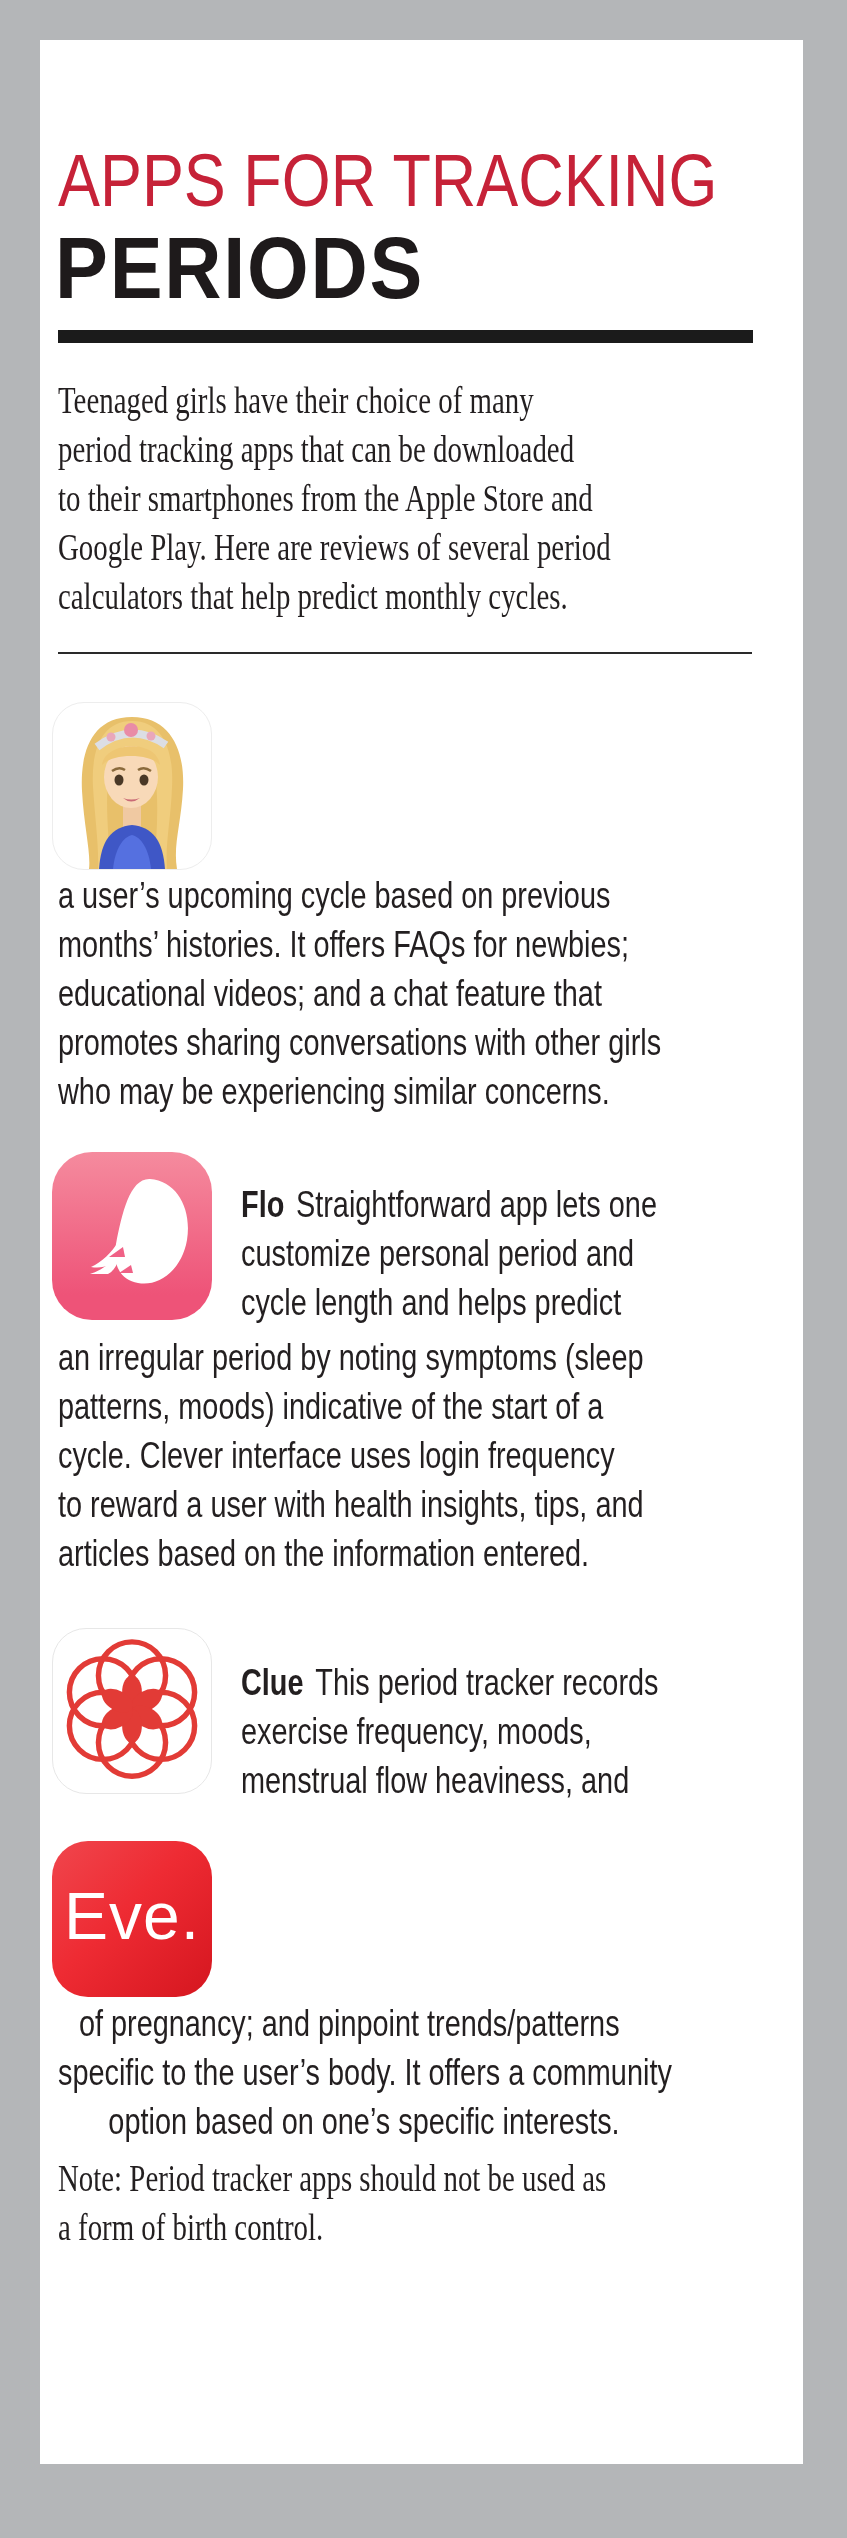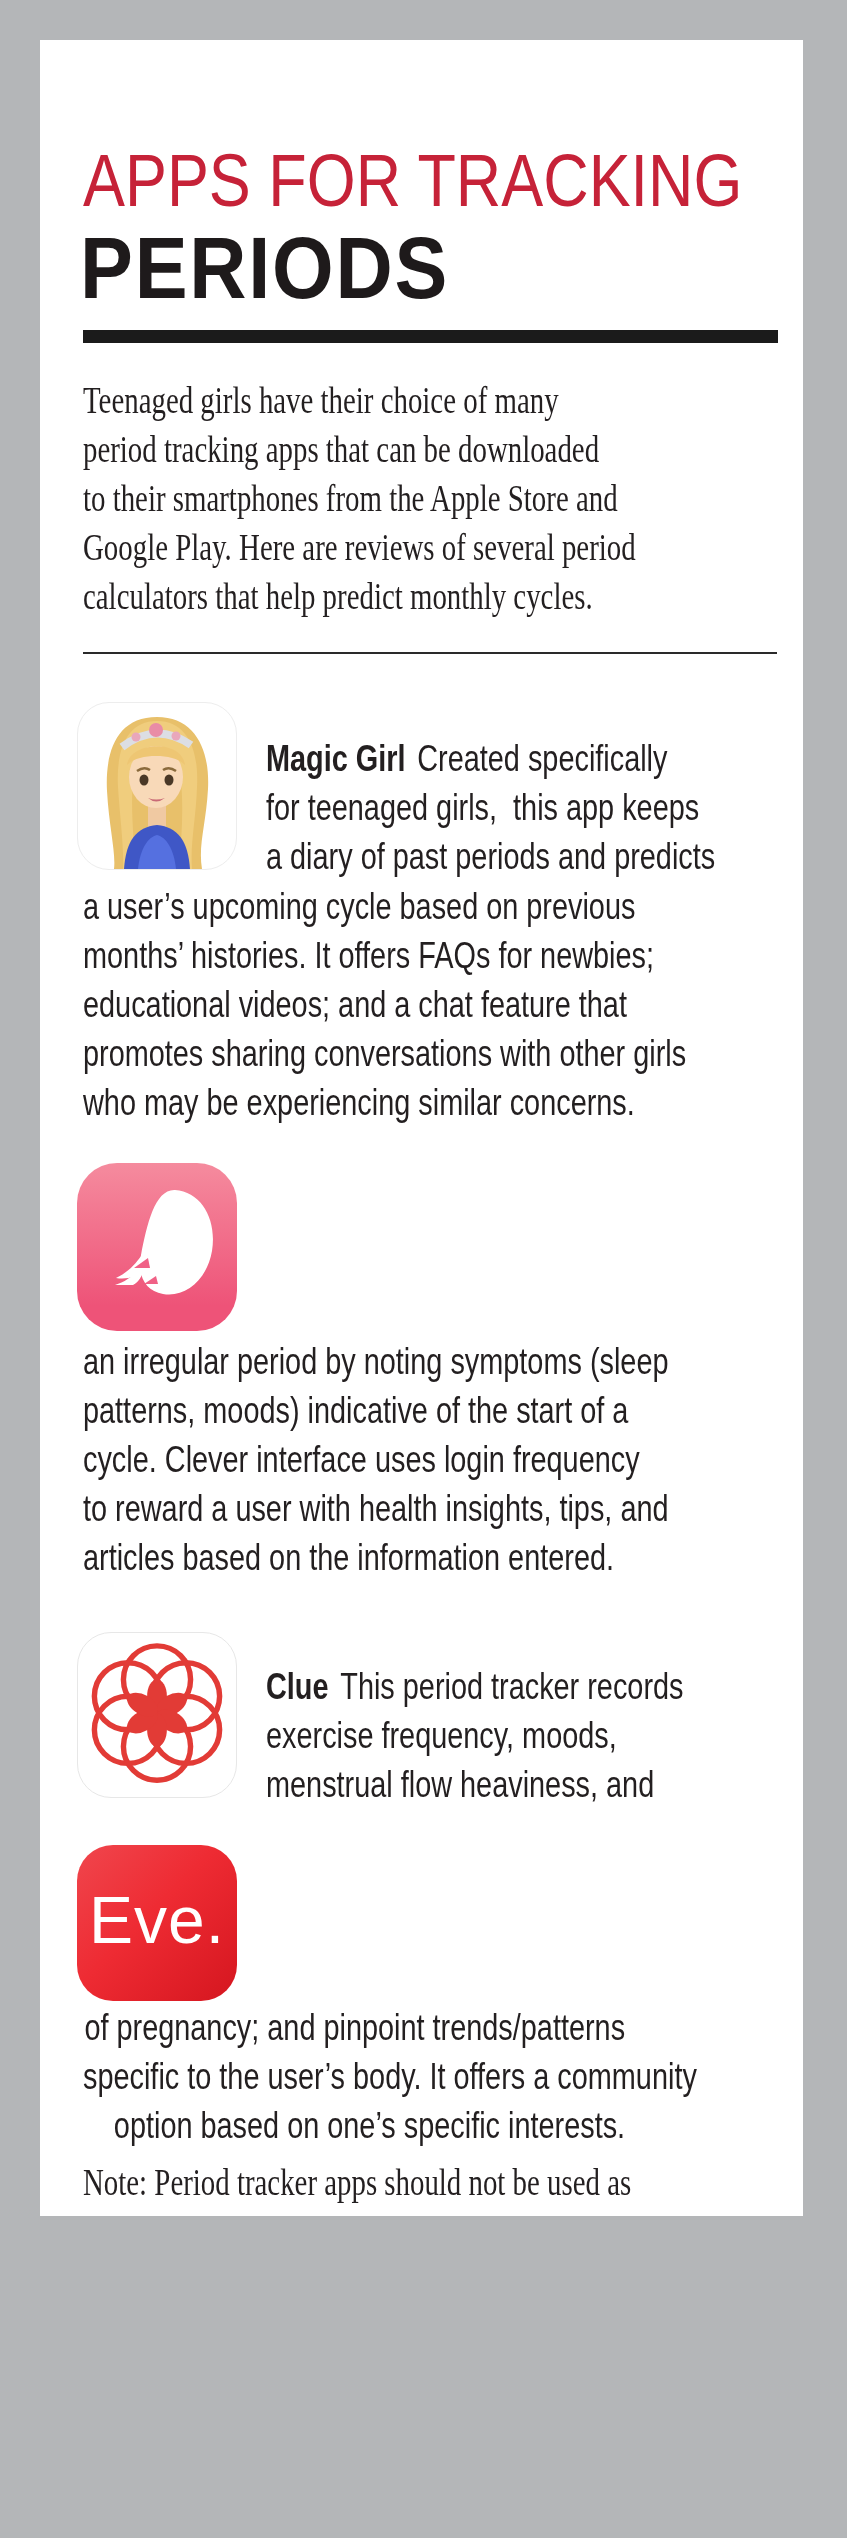--- a/index.html
+++ b/index.html
@@ -3,23 +3,23 @@
 <meta charset="utf-8">
 <style>
   html,body{margin:0;padding:0;}
   body{
     width:847px;height:2538px;position:relative;
     background:var(--frame_gray,#b4b6b8);
     font-family:"Liberation Sans",sans-serif;
     -webkit-font-smoothing:antialiased;
   }
   .sheet{
-    position:absolute;left:40px;top:40px;width:763px;height:2176px;
+    position:absolute;left:40px;top:40px;width:763px;height:2424px;
     background:var(--paper,#ffffff);
-    box-sizing:border-box;padding:0 25px 0 43px;overflow:hidden;
+    box-sizing:border-box;padding:0 25px 0 18px;overflow:hidden;
   }
   .kicker{
     margin-top:104px;font-size:74px;line-height:74px;font-weight:400;
     color:var(--headline_red,#c62238);white-space:nowrap;
     transform:scaleX(.85);transform-origin:0 50%;letter-spacing:0;
   }
   .title{
     margin:6px 0 0 -3px;font-size:88px;line-height:88px;font-weight:700;
     color:#1e1a1b;white-space:nowrap;letter-spacing:2px;
     transform:scaleX(.9);transform-origin:0 50%;
@@ -96,43 +96,43 @@
         <circle cx="78" cy="27" r="7" fill="#e98ca6"></circle>
         <circle cx="58" cy="34" r="4.5" fill="#e9a7bb"></circle>
         <circle cx="98" cy="33" r="4.5" fill="#e9a7bb"></circle>
         <ellipse cx="66" cy="77" rx="4.5" ry="5.5" fill="#4a3826"></ellipse>
         <ellipse cx="91" cy="77" rx="4.5" ry="5.5" fill="#4a3826"></ellipse>
         <path d="M59 68 Q66 63 72 67" stroke="#8a6a3c" stroke-width="2.5" fill="none"></path>
         <path d="M85 67 Q91 63 98 68" stroke="#8a6a3c" stroke-width="2.5" fill="none"></path>
         <path d="M70 95 Q78 102 87 95 Q78 98 70 95 Z" fill="#c96a76"></path>
       </svg>
     </div>
-    <div class="beside">
-      <div class="line"><span class="app-name">Magic Girl</span><span>Created specifically</span></div>
-      <div class="line">for teenaged girls,&nbsp; this app keeps</div>
-      <div class="line">a diary of past periods and predicts</div>
-    </div>
     <div class="full">
       <div class="line">a user’s upcoming cycle based on previous</div>
       <div class="line">months’ histories. It offers FAQs for newbies;</div>
       <div class="line">educational videos; and a chat feature that</div>
       <div class="line">promotes sharing conversations with other girls</div>
       <div class="line">who may be experiencing similar concerns.</div>
     </div>
   </section>
 
   <section class="app m2">
     <div class="app-icon icon-flo">
       <svg width="158" height="166" viewBox="0 0 158 166">
         <path d="M97 26 C124 28 139 56 134 87 C129 116 107 134 85 130 C67 127 59 111 63 91 C69 60 77 25 97 26 Z" fill="#ffffff"></path>
         <path d="M66 88 C58 100 49 109 38 114 C50 116 60 112 66 105 Z" fill="#ffffff"></path>
         <path d="M63 104 C55 112 47 118 37 121 L55 121 C61 118 64 112 65 107 Z" fill="#ffffff"></path>
         <path d="M70 94 L56 104 L72 104 Z" fill="#f06186"></path>
         <path d="M78 112 L66 120 L80 120 Z" fill="#f06186"></path>
       </svg>
+    </div>
+    <div class="beside">
+      <div class="line"><span class="app-name">Flo</span><span>Straightforward app lets one</span></div>
+      <div class="line">customize personal period and</div>
+      <div class="line">cycle length and helps predict</div>
     </div>
     <div class="full">
       <div class="line">an irregular period by noting symptoms (sleep</div>
       <div class="line">patterns, moods) indicative of the start of a</div>
       <div class="line">cycle. Clever interface uses login frequency</div>
       <div class="line">to reward a user with health insights, tips, and</div>
       <div class="line">articles based on the information entered.</div>
     </div>
   </section>
 

